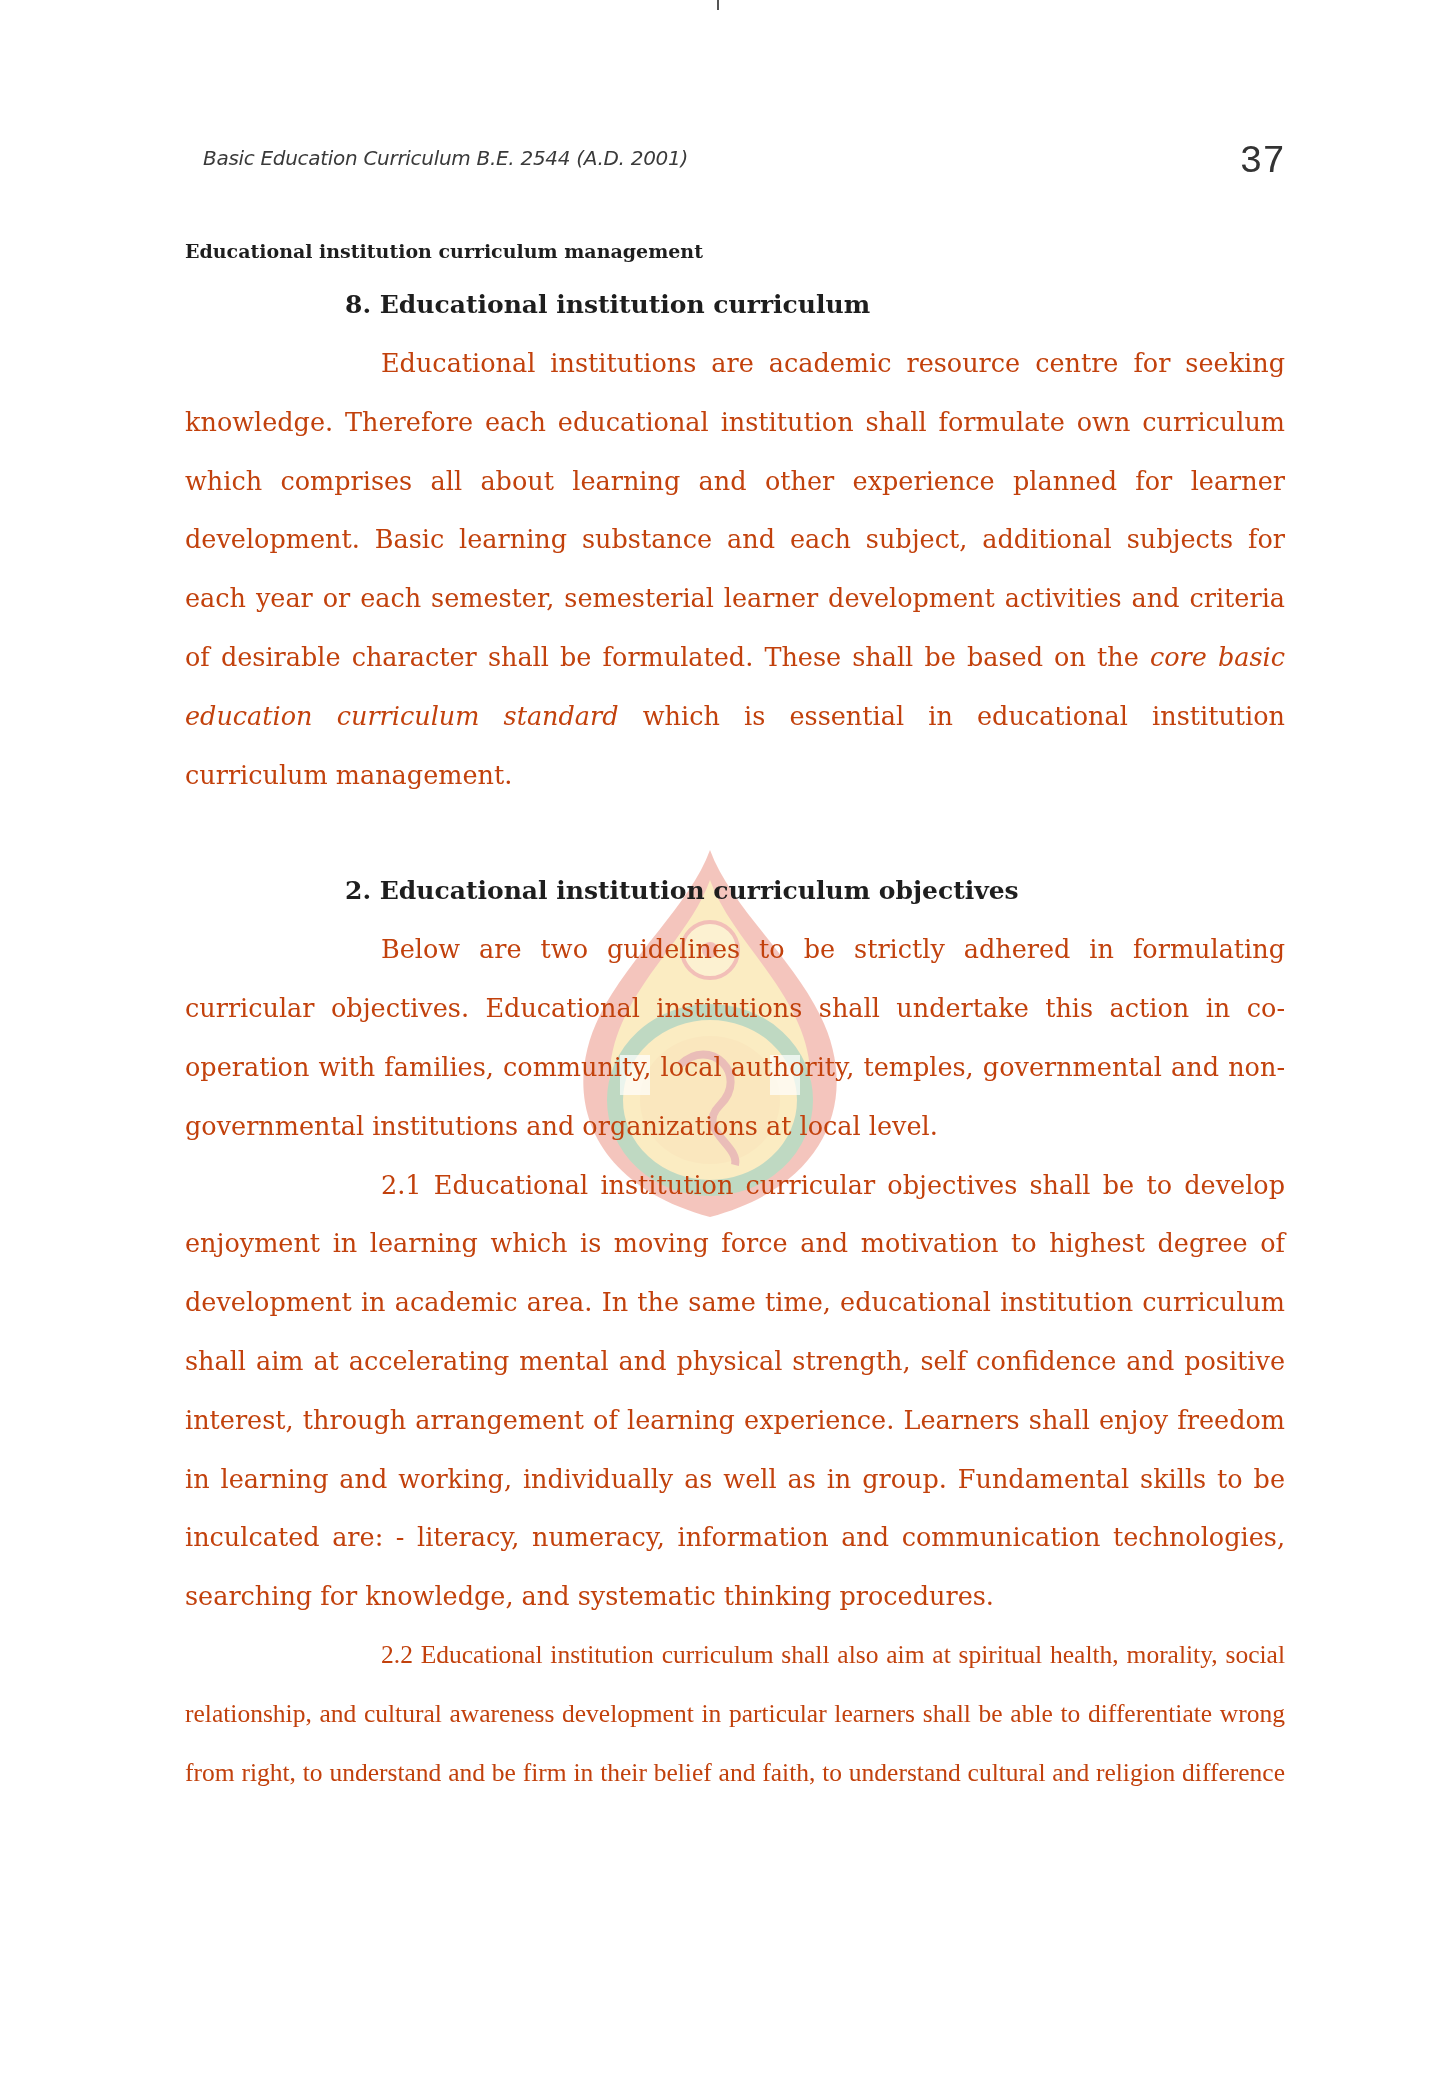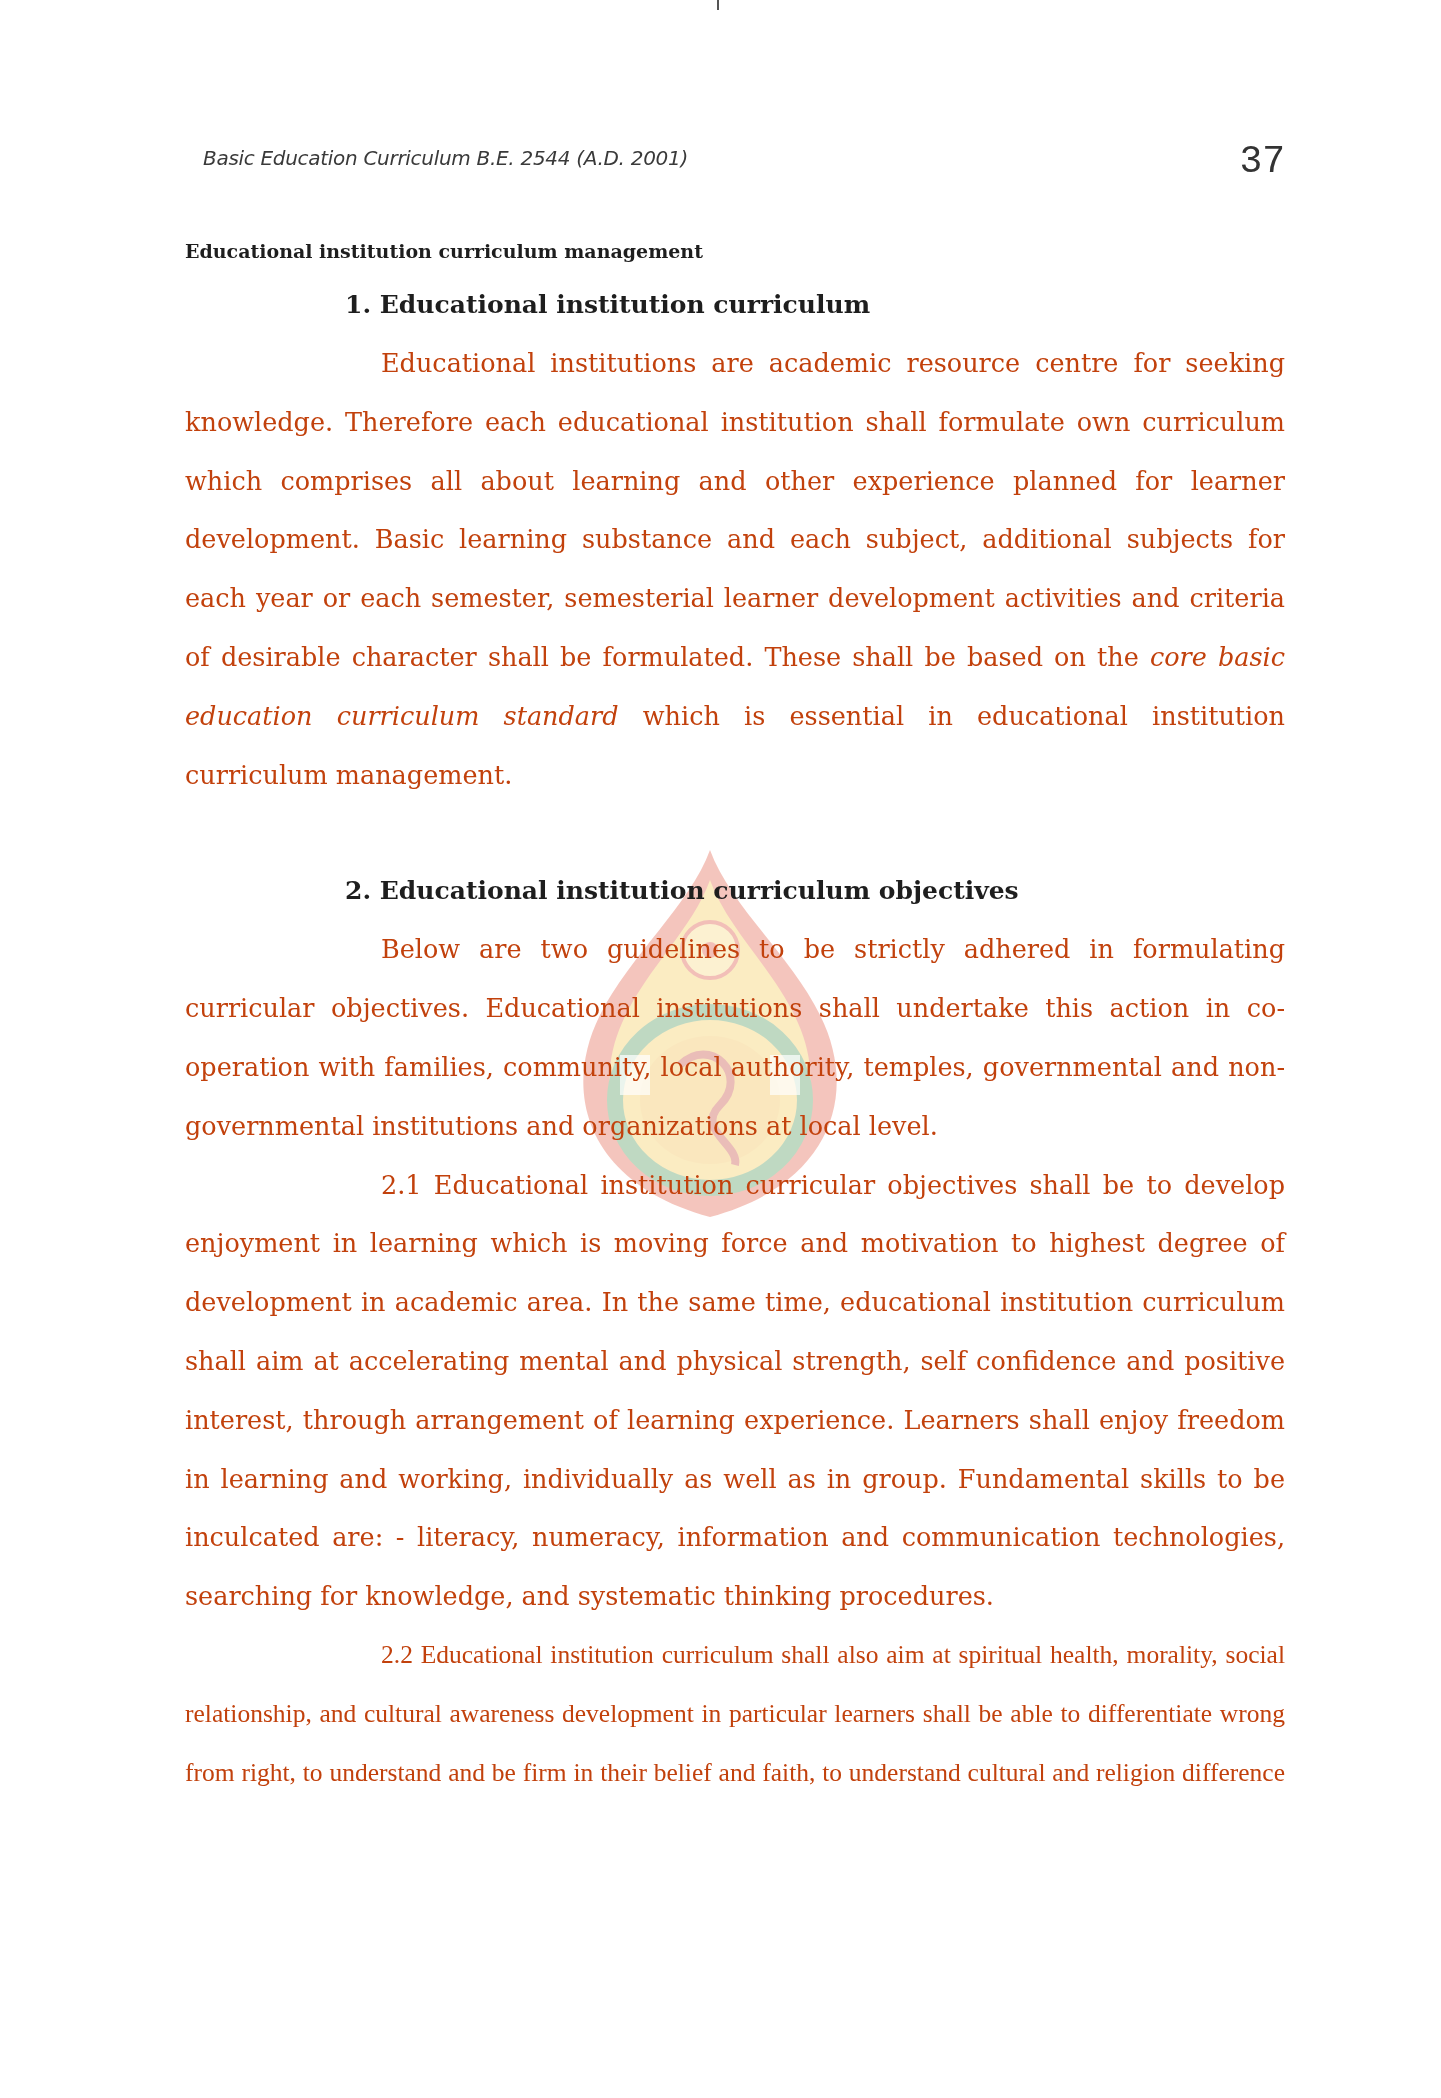--- a/index.html
+++ b/index.html
@@ -38,21 +38,21 @@
   <ellipse cx="150" cy="255" rx="95" ry="88" fill="none" stroke="#3f8f4a" stroke-width="16"></ellipse>
   <ellipse cx="150" cy="255" rx="70" ry="64" fill="#f0b93c"></ellipse>
   <path d="M120 220 C150 190 190 230 160 260 C135 285 180 300 175 320" fill="none" stroke="#c23a2a" stroke-width="8"></path>
   <rect x="60" y="210" width="30" height="40" fill="#ffffff" opacity="0.7"></rect>
   <rect x="210" y="210" width="30" height="40" fill="#ffffff" opacity="0.7"></rect>
 </svg>
 
 <div class="content">
   <h1 class="section-title">Educational institution curriculum management</h1>
 
-  <div class="sub-heading">1. Educational institution curriculum</div>
+  <div class="sub-heading">8. Educational institution curriculum</div>
   <p class="para indent" style="margin:0;">
     <span>Educational institutions are academic resource centre for seeking knowledge. Therefore each educational institution shall formulate own curriculum which comprises all about learning and other experience planned for learner development. Basic learning substance and each subject, additional subjects for each year or each semester, semesterial learner development activities and criteria of desirable character shall be formulated. These shall be based on the </span><em>core basic education curriculum standard</em><span> which is essential in educational institution curriculum management.</span>
   </p>
 
   <div class="gap"></div>
 
   <div class="sub-heading">2. Educational institution curriculum objectives</div>
   <p class="para indent" style="margin:0;">Below are two guidelines to be strictly adhered in formulating curricular objectives. Educational institutions shall undertake this action in co-operation with families, community, local authority, temples, governmental and non-governmental institutions and organizations at local level.</p>
   <p class="para indent" style="margin:0;">2.1  Educational institution curricular objectives shall be to develop enjoyment in learning which is moving force and motivation to highest degree of development in academic area. In the same time, educational institution curriculum shall aim at accelerating mental and physical strength, self confidence and positive interest, through arrangement of learning experience. Learners shall enjoy freedom in learning and working, individually as well as in group. Fundamental skills to be inculcated are: - literacy, numeracy, information and communication technologies, searching for knowledge, and systematic thinking procedures.</p>
   <p class="para indent" style="margin:0; text-align-last: justify; font-family: Liberation Serif, serif;">2.2 Educational institution curriculum shall also aim at spiritual health, morality, social relationship, and cultural awareness development in particular learners shall be able to differentiate wrong from right, to understand and be firm in their belief and faith, to understand cultural and religion difference</p>

